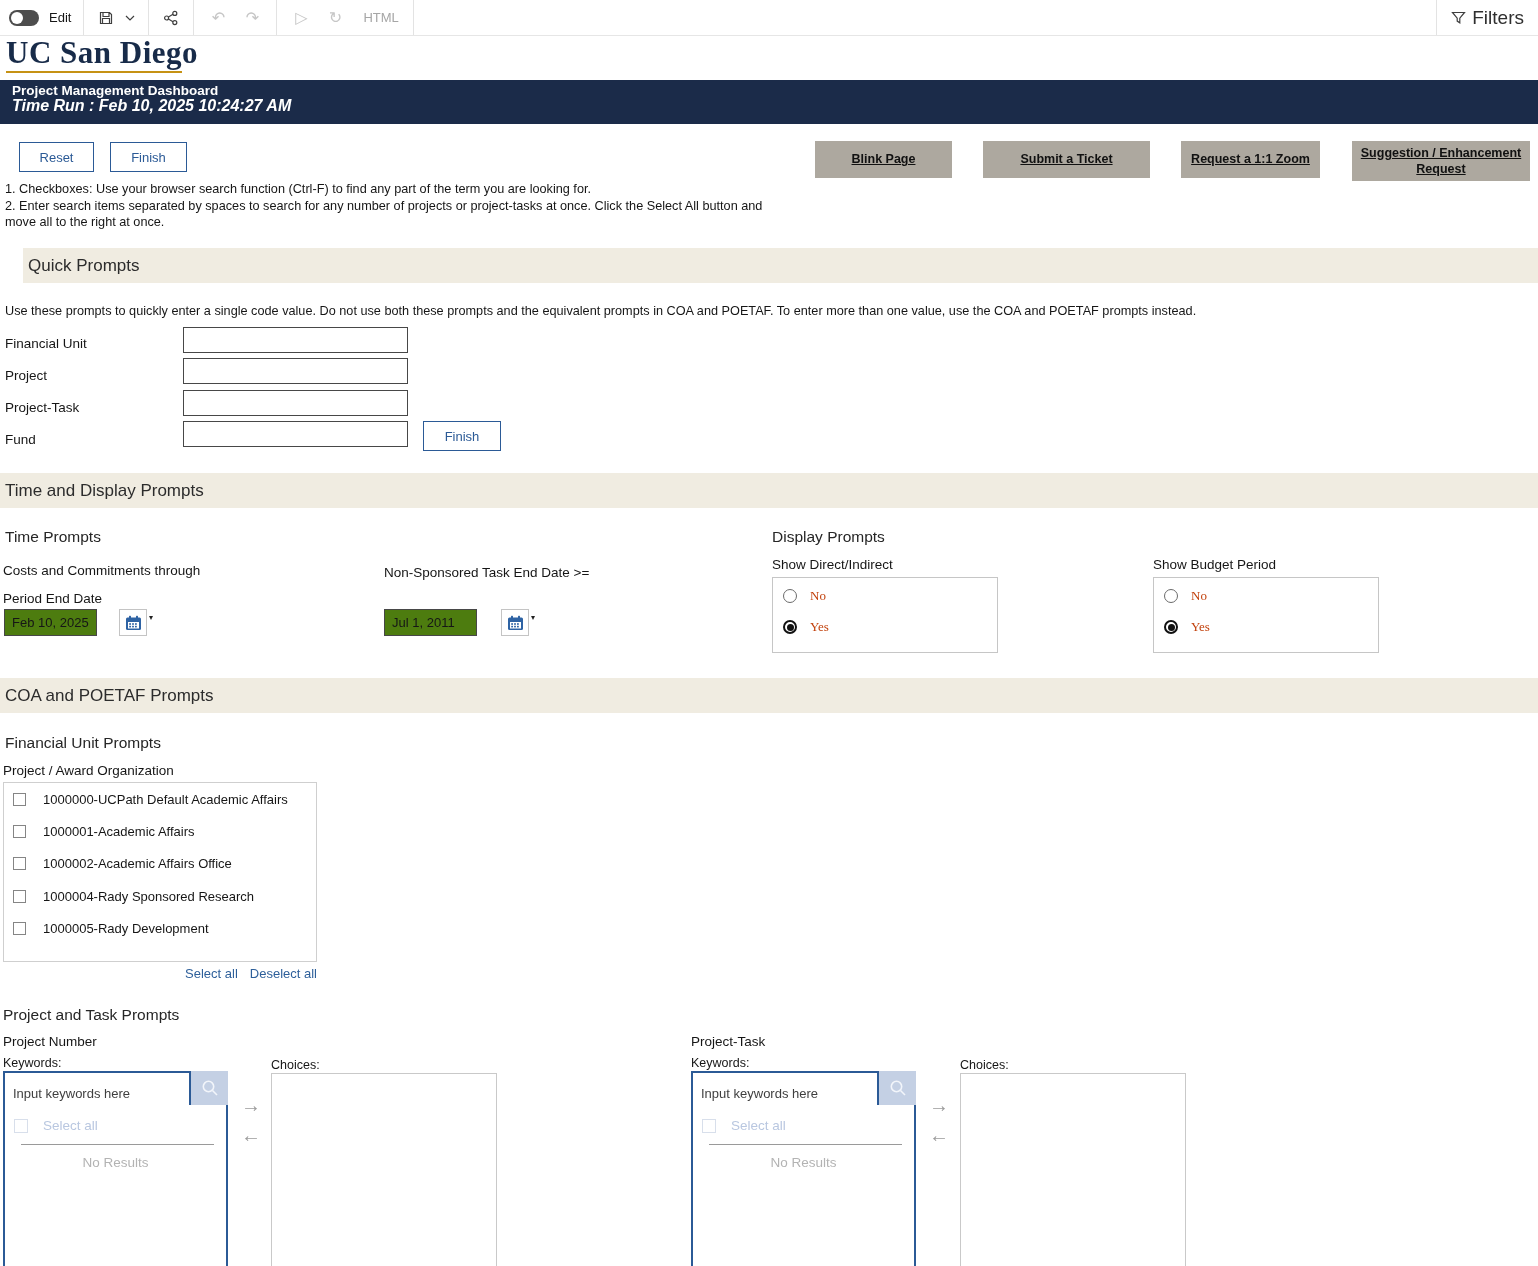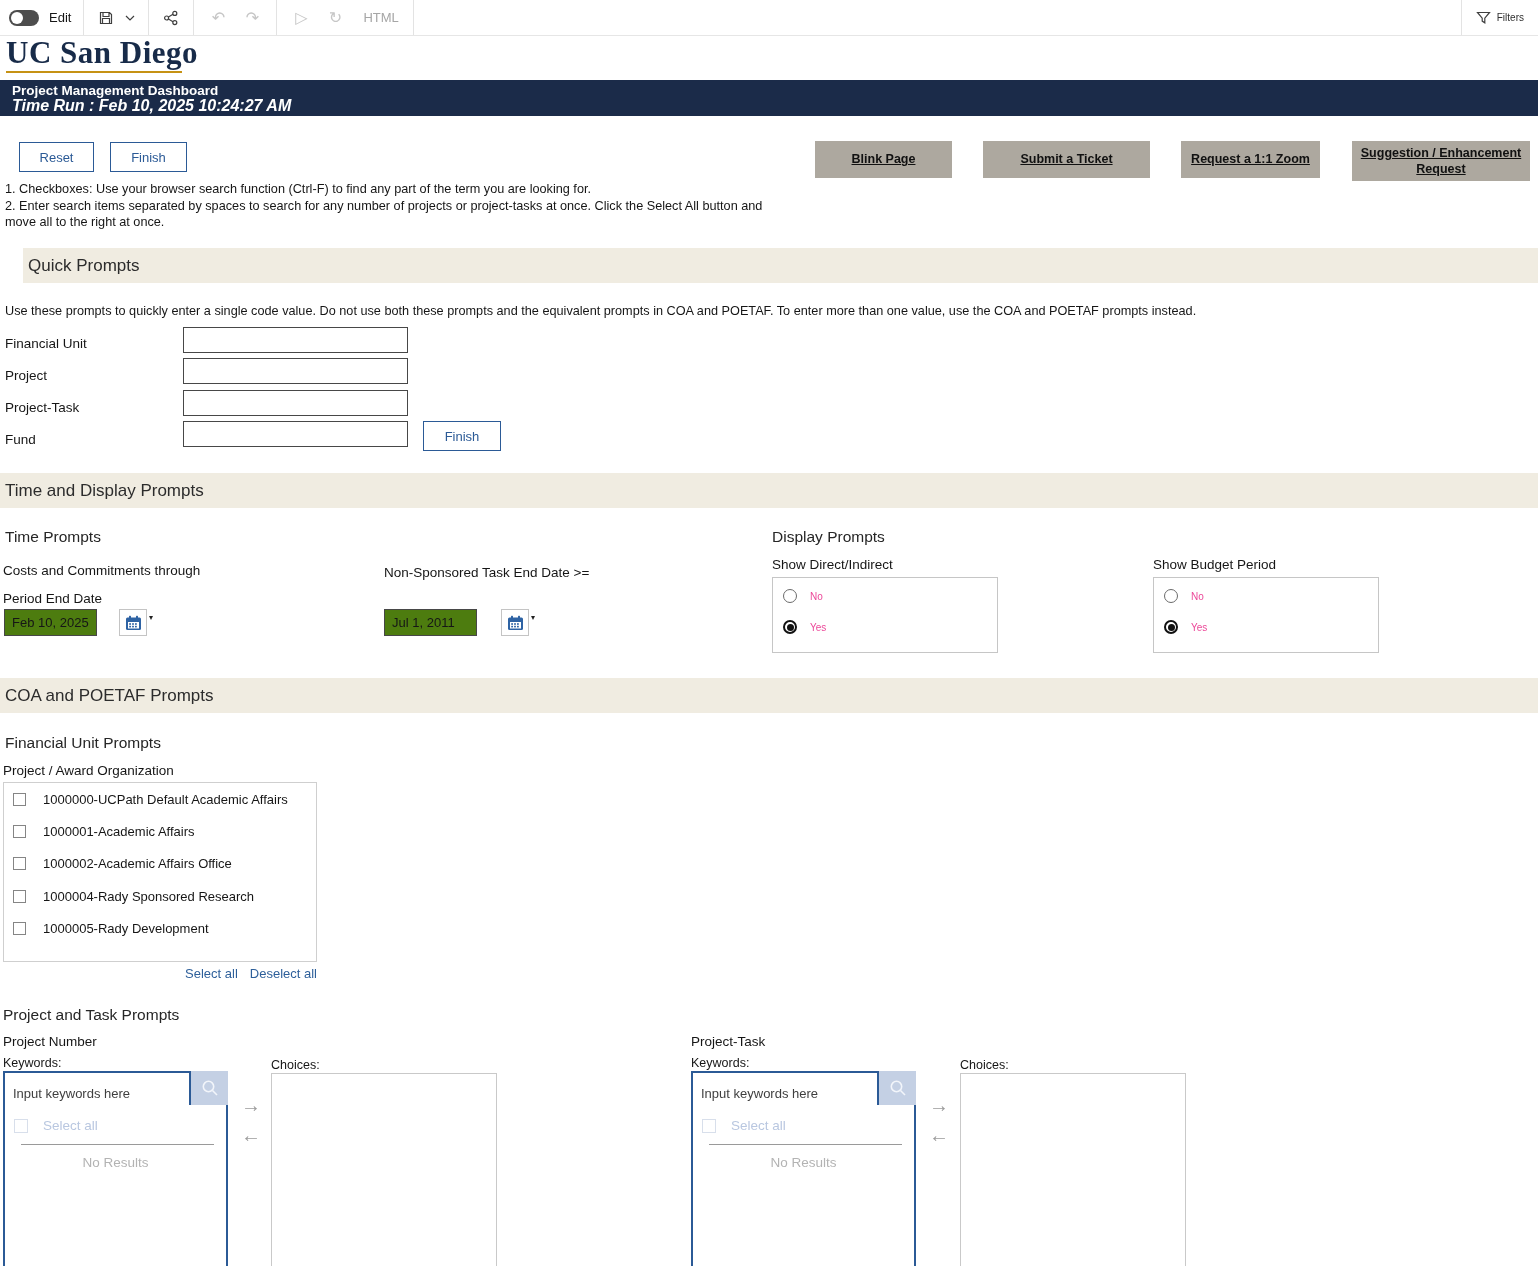--- a/index.html
+++ b/index.html
@@ -13,27 +13,27 @@
   .tb-div { width:1px; height:35px; background:#e3e3e3; flex:0 0 auto; }
   .toggle { width:30px; height:16px; border-radius:9px; background:#4d4d4d; position:relative;
             margin:0 10px 0 9px; cursor:pointer; flex:0 0 auto; }
   .toggle .knob { position:absolute; left:2px; top:2px; width:12px; height:12px; border-radius:50%; background:#fff; }
   .tb-label { font-size:13px; color:#161616; margin-right:12px; }
   .tb-ic { display:flex; align-items:center; justify-content:center; width:28px; height:28px; cursor:pointer; flex:0 0 auto; }
   .tb-glyph { font-size:16px; color:#c6c6c6; line-height:1; }
   .tb-html { font-size:13px; color:#a6a6a6; margin:0 14px; }
   .filters { margin-left:auto; display:flex; align-items:center; height:36px; }
   .filters-inner { display:flex; align-items:center; gap:6px; padding:0 14px; cursor:pointer; }
-  .filters-label { font-size:10px; color:#2f2f2f; }
+  .filters-label { font-size:19px; color:#2f2f2f; }
 
   
   .logo { position:absolute; left:6px; top:36px; }
   .logo-text { font-family:"Liberation Serif", serif; font-size:31px; font-weight:bold; color:#182b49; letter-spacing:0.5px; line-height:34px; }
   .logo-rule { width:176px; height:2px; background:#c69214; margin-top:1px; }
-  .banner { position:absolute; left:0; top:80px; width:1538px; height:36px; background:#1b2b49; color:#fff; padding:3px 0 0 12px; }
+  .banner { position:absolute; left:0; top:80px; width:1538px; height:44px; background:#1b2b49; color:#fff; padding:3px 0 0 12px; }
   .banner-title { font-size:13.5px; font-weight:bold; line-height:16px; }
   .banner-time { font-size:16px; font-weight:bold; font-style:italic; line-height:14px; }
 
   
   .blue-btn { position:absolute; background:#fff; border:1px solid #2b5a96; color:#2b5a96; font-size:13px;
               display:flex; align-items:center; justify-content:center; cursor:pointer;
               font-family:"Liberation Sans", sans-serif; }
   .gray-btn { position:absolute; background:#ada89f; border:none; color:#111; font-size:12.5px; font-weight:600;
               text-decoration:underline; display:flex; align-items:center; justify-content:center;
               text-align:center; cursor:pointer; line-height:1.3; font-family:"Liberation Sans", sans-serif; }
@@ -61,21 +61,21 @@
              display:flex; align-items:center; justify-content:center; cursor:pointer; }
   .cal-caret { position:absolute; font-size:8px; color:#222; }
 
   
   .radio-box { position:absolute; width:226px; height:76px; border:1px solid #c6c6c6; background:#fff; }
   .radio-row { position:absolute; left:10px; display:flex; align-items:center; gap:13px; height:16px; cursor:pointer; }
   .radio { width:14px; height:14px; border:1px solid #6b6b6b; border-radius:50%; background:#fff;
            display:inline-flex; align-items:center; justify-content:center; flex:0 0 auto; }
   .radio.checked { border:2px solid #111; }
   .radio.checked .dot { width:7px; height:7px; border-radius:50%; background:#111; }
-  .radio-lbl { font-size:10px; color:#ec4899; }
+  .radio-lbl { font-size:13px; color:#c2410c;font-family:Liberation Serif, serif; }
 
   
   .org-box { position:absolute; left:3px; top:782px; width:314px; height:180px; border:1px solid #cfcfcf;
              background:#fff; overflow:hidden; }
   .org-item { height:32.3px; display:flex; align-items:center; gap:17px; padding-left:9px; cursor:pointer; }
   .cbx { width:13px; height:13px; border:1px solid #858585; background:#fff; flex:0 0 auto; }
   .org-item-lbl { font-size:13px; color:#161616; }
   .org-links { position:absolute; left:3px; top:966px; width:314px; display:flex; justify-content:flex-end; gap:12px; }
   .link { font-size:13px; color:#2d5f9a; cursor:pointer; }
 

